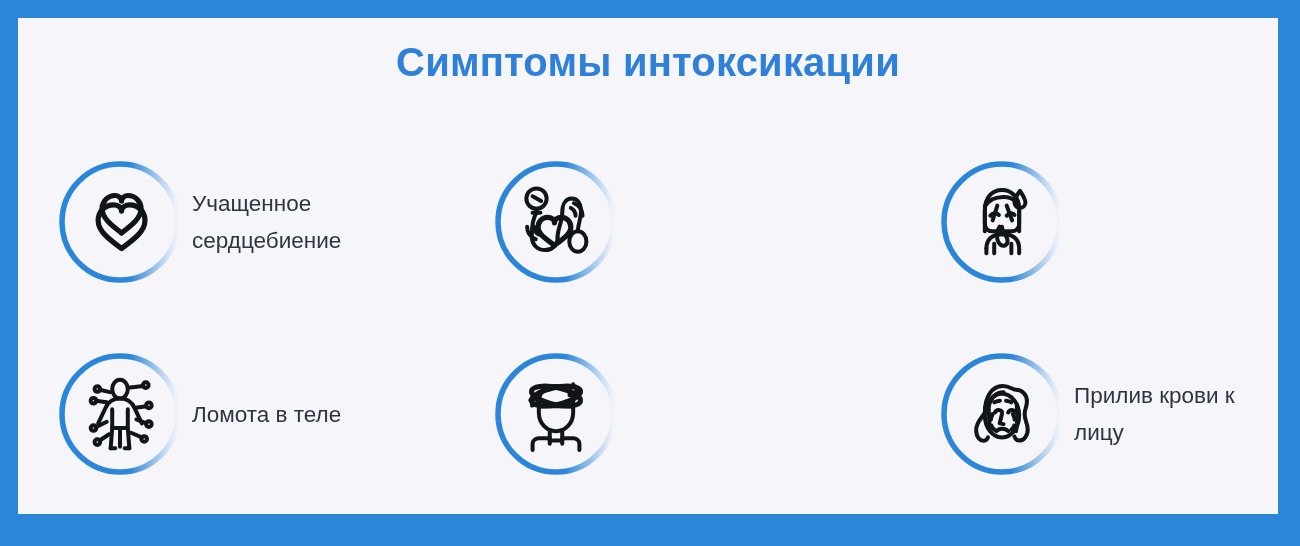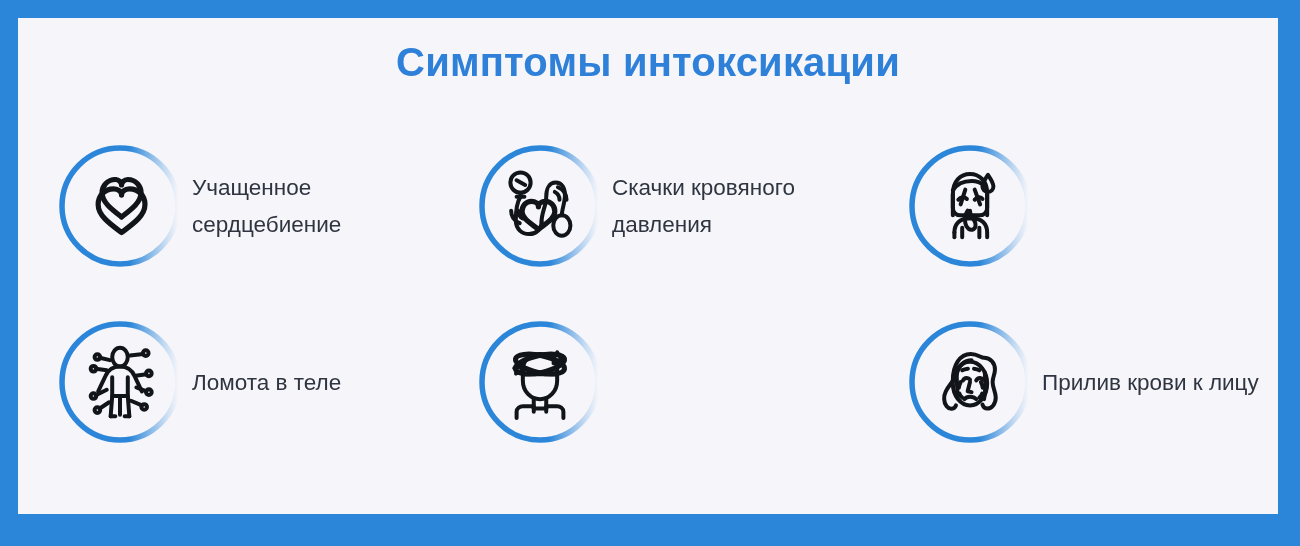--- a/index.html
+++ b/index.html
@@ -39,27 +39,28 @@
     text-align: center;
     font-size: 40px;
     font-weight: bold;
     color: #2e80d8;
     letter-spacing: 0.2px;
     white-space: nowrap;
   }
 
   .grid {
     position: absolute;
-    top: 100px;
+    top: 116px;
     left: 40px;
     right: 10px;
     display: grid;
     grid-template-columns: 420px 430px 1fr;
     grid-template-rows: 176px 176px;
     align-items: center;
+    gap: 16px;
   }
 
   .item {
     display: flex;
     align-items: center;
     gap: 10px;
   }
 
   .badge {
     position: relative;
@@ -161,21 +162,20 @@
             <path class="thin" d="M25 38 C20 46 19 56 19 68 C19 80 27 86 36 86 C45 86 52 80 52 70"></path>
             <path class="thin" d="M52 70 C52 58 58 50 58 38 C58 28 62 20 70 20 C78 20 82 27 82 36 C82 46 78 54 78 62"></path>
             <ellipse cx="78" cy="75" rx="11" ry="13" class="thin"></ellipse>
             <path d="M39 44 C32 44 27 50 27 57 C27 66 38 72 48 80 C58 72 69 66 69 57 C69 50 64 44 57 44 C52 44 48 47 48 51 C48 47 44 44 39 44 Z"></path>
             <path class="thin" d="M69 32 C73 34 75 38 75 42"></path>
             <path class="thin" d="M73 26 C80 29 84 35 84 42"></path>
             <path class="thin" d="M28 66 C24 64 22 60 22 56"></path>
             <path class="thin" d="M24 72 C17 69 13 63 13 56"></path>
           </svg>
         </div>
-        <div class="label">Скачки кровяного давления</div>
       </div>
 
       <div class="item">
         <div class="badge">
           <svg class="ring" viewBox="0 0 124 124">
             <defs>
               <linearGradient id="rg3" x1="0" y1="0.5" x2="1" y2="0.5">
                 <stop offset="0%" stop-color="#2b86d9" stop-opacity="1"></stop>
                 <stop offset="58%" stop-color="#2b86d9" stop-opacity="1"></stop>
                 <stop offset="88%" stop-color="#2b86d9" stop-opacity="0.25"></stop>

